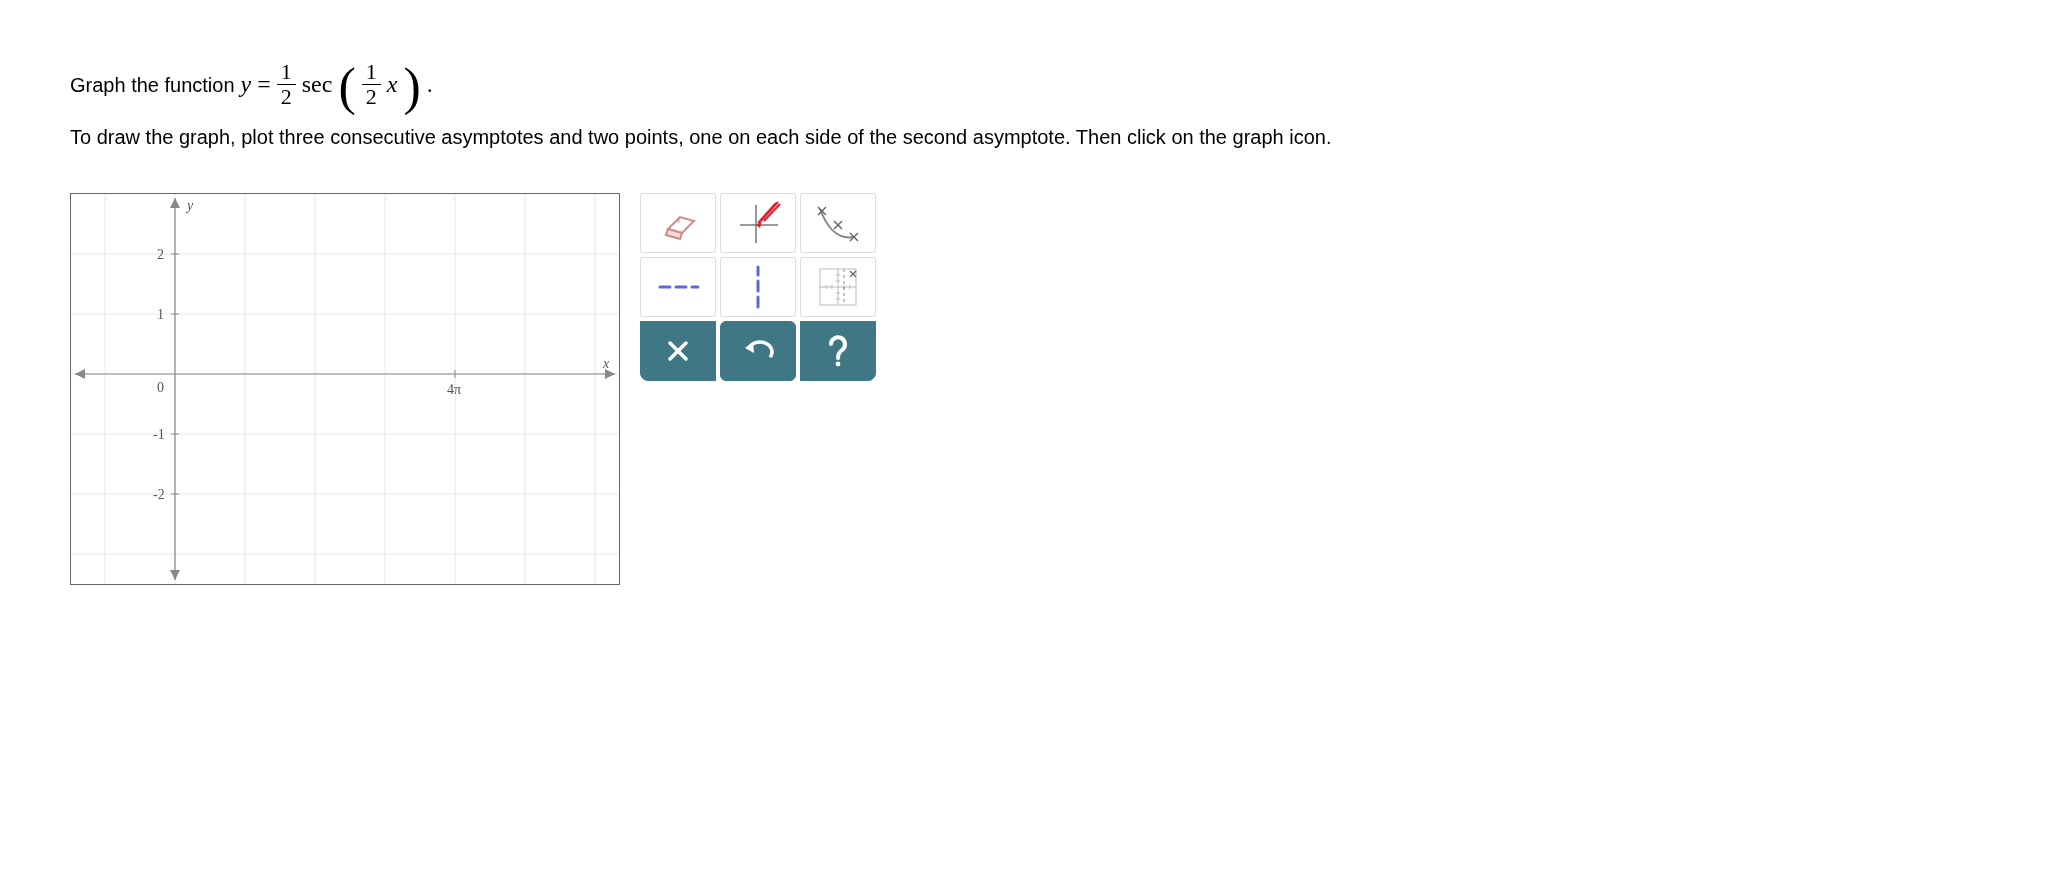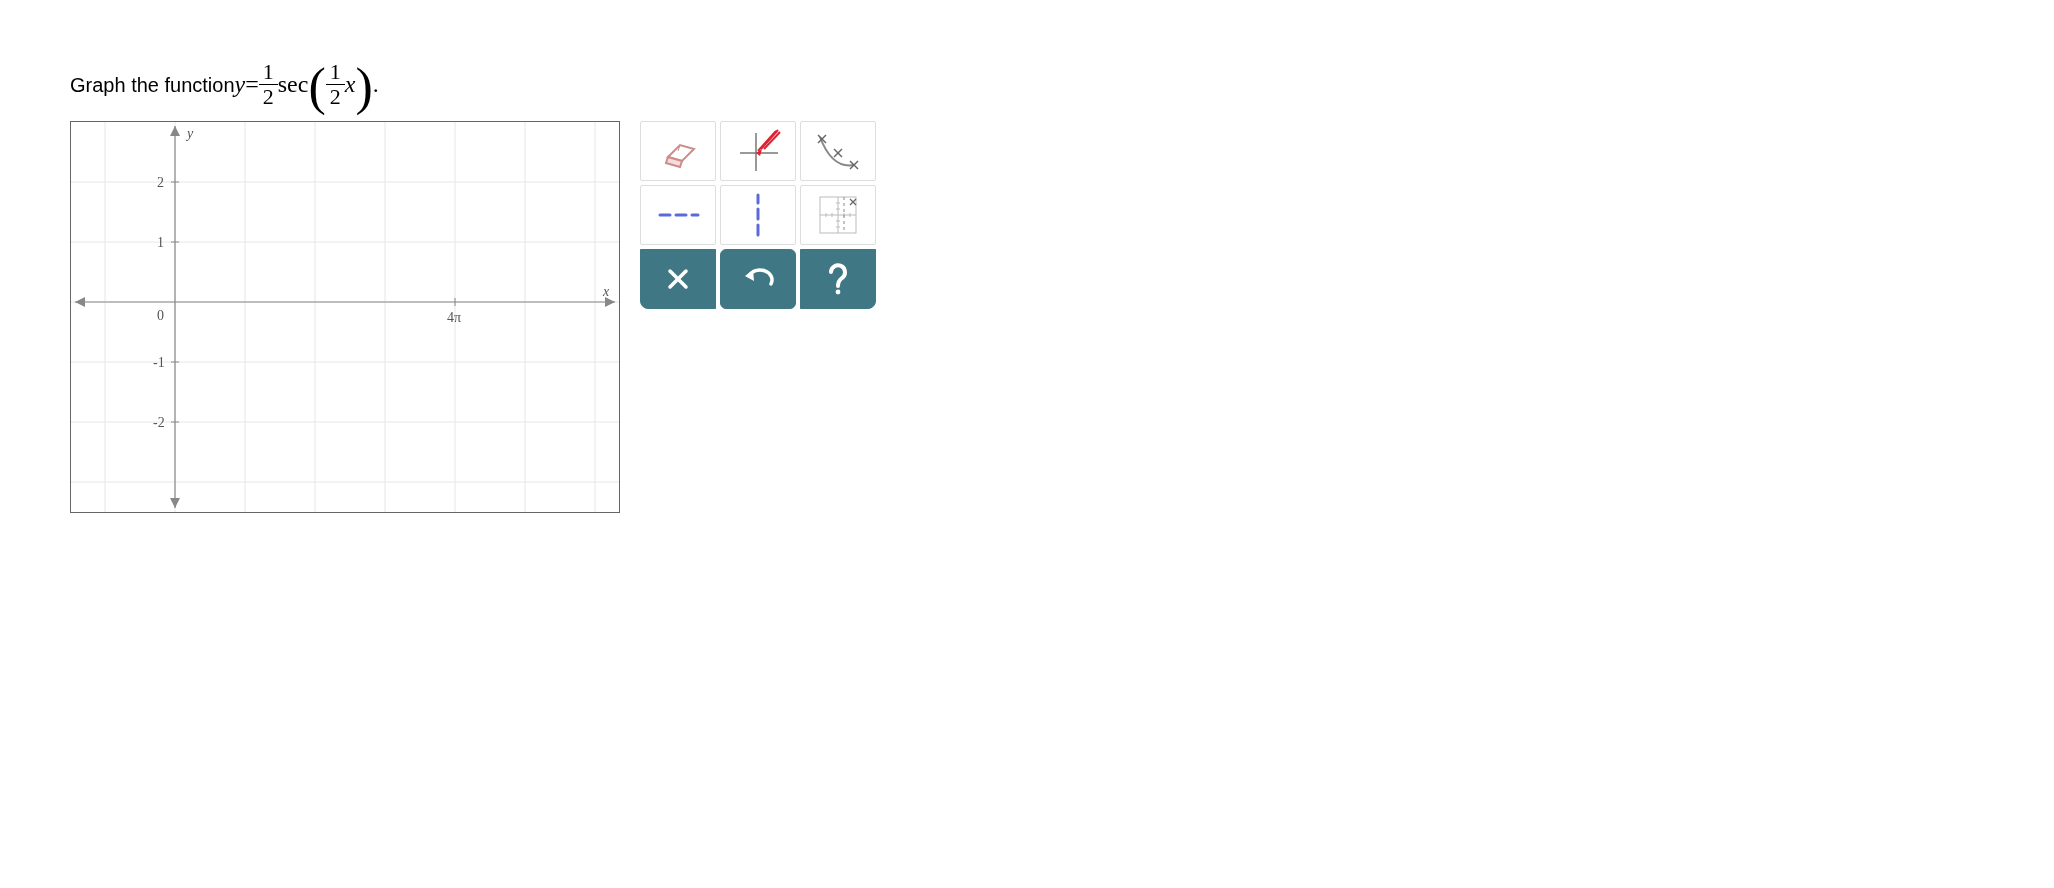--- a/index.html
+++ b/index.html
@@ -1,17 +1,17 @@
 <!DOCTYPE html>
 <html><head>
 <meta charset="utf-8">
 <style>
   html,body{margin:0;padding:0;font-family:Verdana,Arial,sans-serif;font-size:20px;color:#000;}
   .page{padding:60px 70px 40px 70px;width:2054px;box-sizing:border-box;}
-  .question-line-1{display:flex;align-items:center;flex-wrap:wrap;margin-bottom:12px;line-height:1.6;}
+  .question-line-1{display:flex;align-items:center;flex-wrap:wrap;gap:6px;margin-bottom:12px;line-height:1.6;}
   .question-line-2{margin-bottom:40px;line-height:1.6;}
   .math-ital{font-family:"Times New Roman",serif;font-style:italic;font-size:24px;}
   .math-up{font-family:"Times New Roman",serif;font-size:24px;}
   .frac{display:inline-flex;flex-direction:column;align-items:center;vertical-align:middle;font-family:"Times New Roman",serif;line-height:1;}
   .frac .num{font-size:22px;padding:1px 4px;}
   .frac .den{font-size:22px;border-top:1.5px solid #000;padding:1px 4px;}
   .bigparen{font-family:"Times New Roman",serif;font-size:52px;line-height:0.7;position:relative;top:3px;}
   .work-area{display:flex;align-items:flex-start;gap:20px;}
   
   .graph-wrap{border:1.5px solid #666;background:#fff;width:548px;height:390px;position:relative;}
@@ -42,20 +42,21 @@
     <span class="bigparen">(</span>
     <span class="frac">
       <span class="num">1</span>
       <span class="den">2</span>
     </span>
     <span class="math-ital">x</span>
     <span class="bigparen">)</span>
     <span class="math-up">.</span>
   </div>
 
+  <div class="question-line-2">To draw the graph, plot three consecutive asymptotes and two points, one on each side of the second asymptote. Then click on the graph icon.</div>
 
   <div class="work-area">
 
     <div class="graph-wrap">
       <svg width="548" height="390">
 
         <g stroke="#e6e6e6" stroke-width="1">
           <line x1="34" y1="0" x2="34" y2="390"></line>
           <line x1="104" y1="0" x2="104" y2="390"></line>
           <line x1="174" y1="0" x2="174" y2="390"></line>

